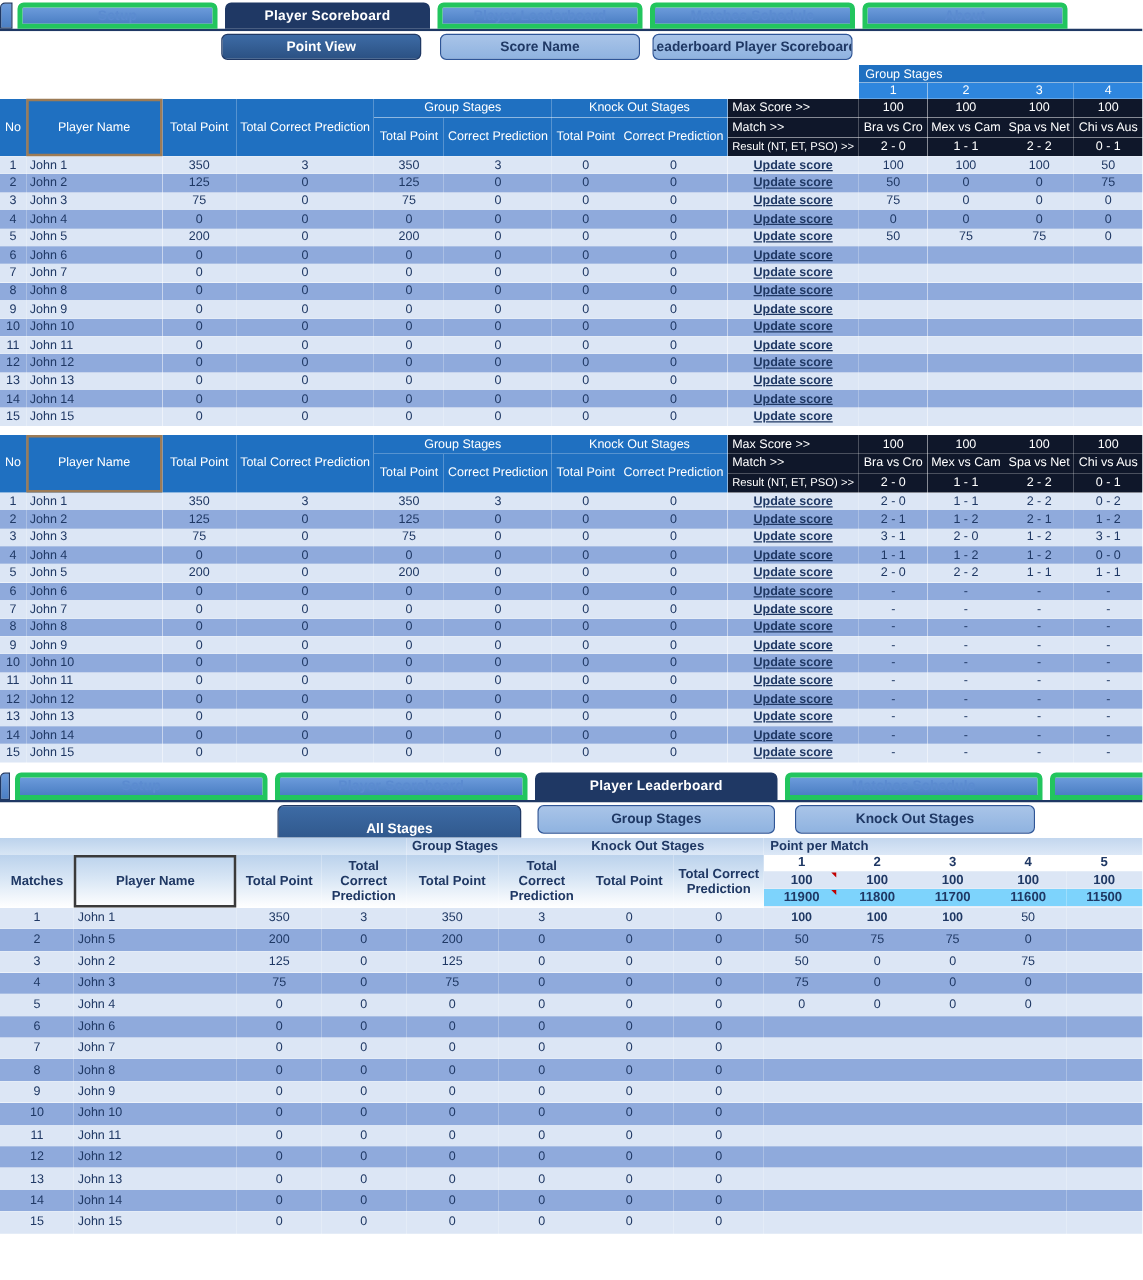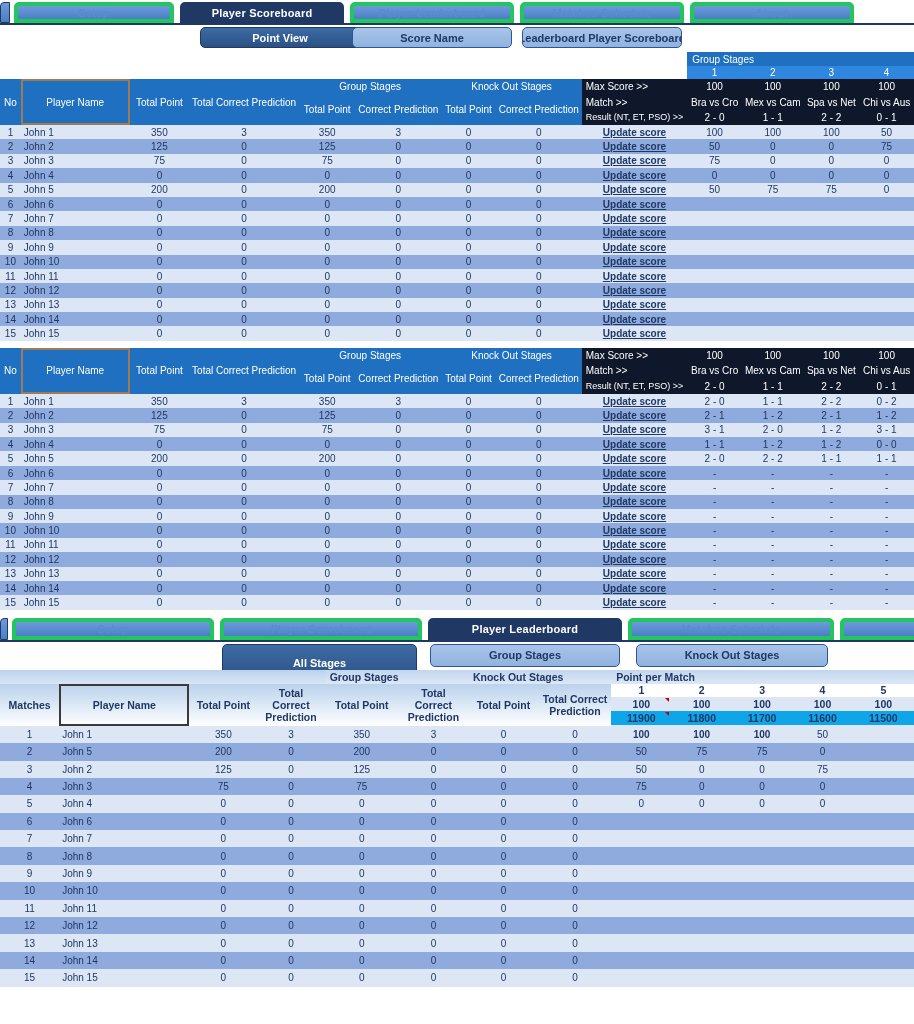--- a/index.html
+++ b/index.html
@@ -86,21 +86,21 @@
     background: linear-gradient(180deg,#BBD2EC 0%, #D8E6F5 45%, #FFFFFF 100%);
     color:#1F3864; font-weight:bold; text-align:center; font-size:10.5px;
     line-height:12px;
   }
   .h3.band {
     background: linear-gradient(180deg,#C2D6EE 0%, #DCE8F7 100%);
     text-align:left; padding-left:5px;
   }
   .h3.numhdr { background:#FFFFFF; color:#1F3864; font-weight:bold; }
   .h3.rowval { background:#DCE6F5; color:#1F3864; }
-  .h3.rowval2 { background:#0ea5e9; color:#1F3864; }
+  .h3.rowval2 { background:#7dd3fc; color:#1F3864; }
   .pname-box3 { outline:2px solid #3A3A3A; outline-offset:-2px; }
   .comment-mark {
     position:absolute; width:0; height:0;
     border-top: 4px solid #C00000;
     border-left: 4px solid transparent;
   }
 </style>
 </head>
 <body>
 
@@ -119,21 +119,21 @@
       </div>
     <div class="tab" style="left:520px;width:164px;">
         <span>Matches Schedule</span>
       </div>
     <div class="tab" style="left:690px;width:164px;">
         <span>About</span>
       </div>
   </div>
 
   <div class="btnrow" style="height:27px;">
-    <div class="btn active" style="left:200px;width:160px;">
+    <div class="btn active" style="left:177px;width:160px;">
         <span>Point View</span>
       </div>
     <div class="btn" style="left:352px;width:160px;">
         <span>Score Name</span>
       </div>
     <div class="btn" style="left:522px;width:160px;">
         <span>Leaderboard Player Scoreboard</span>
       </div>
   </div>
 

